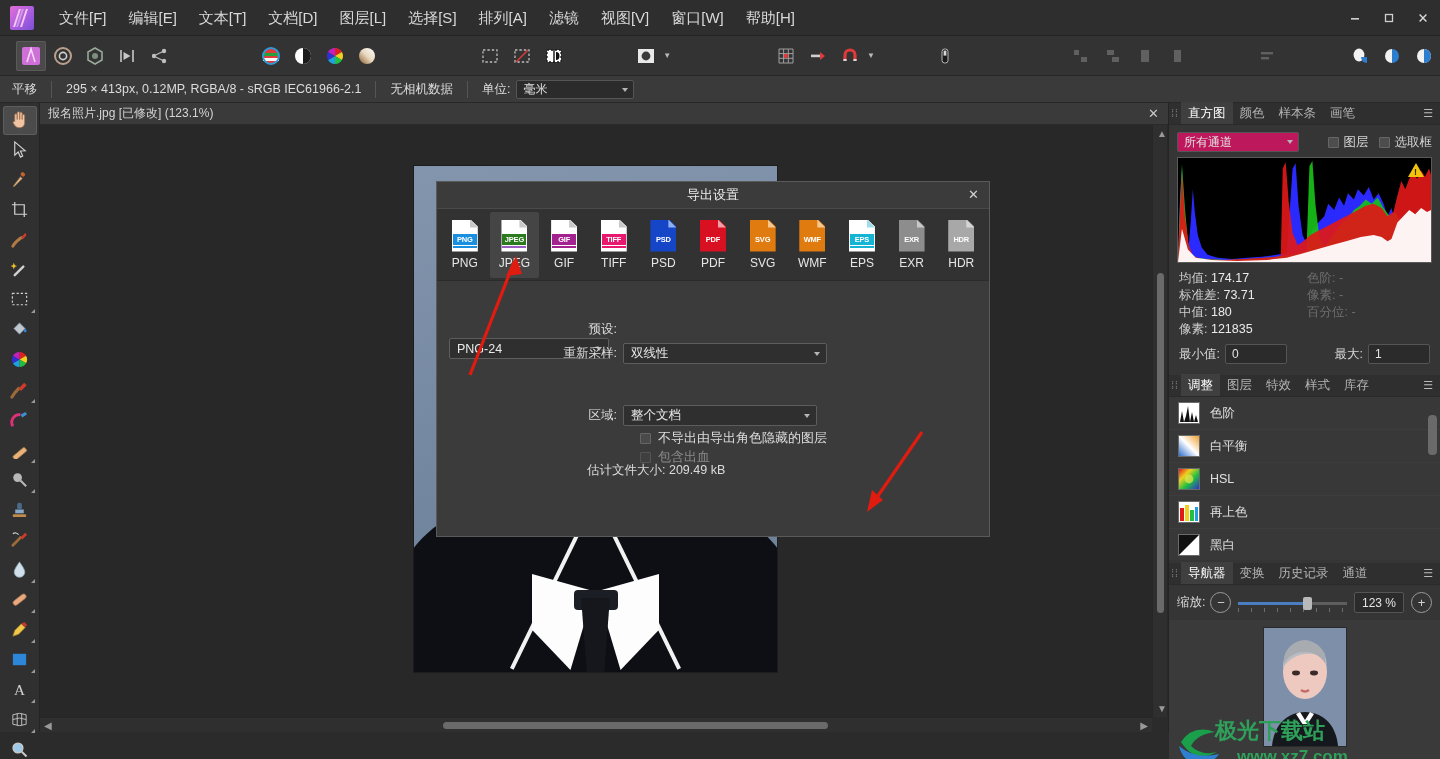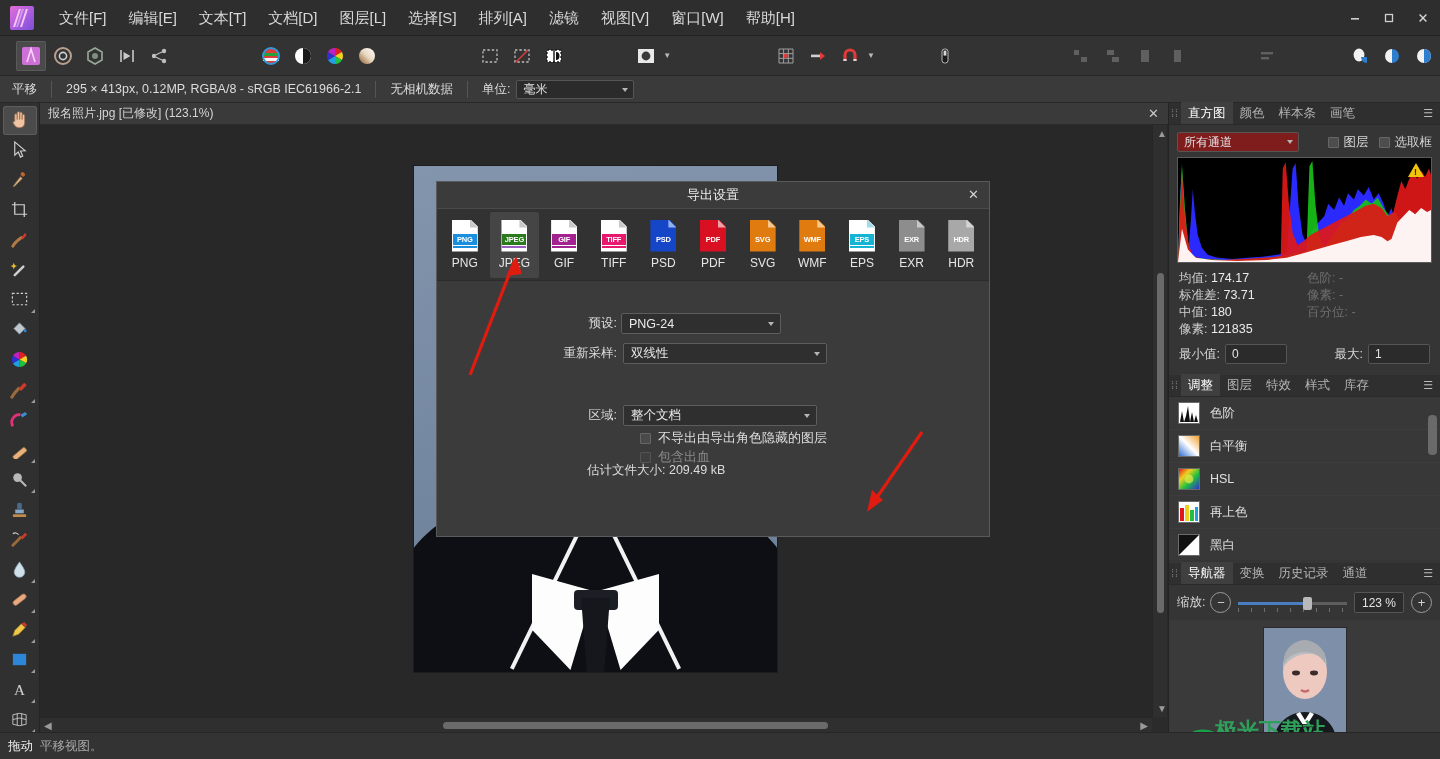--- a/index.html
+++ b/index.html
@@ -170,21 +170,21 @@
     border-bottom:1px solid #2a2a2a; position:relative;
   }
   .grip{ width:12px; height:22px; display:flex;align-items:center;justify-content:center;
     color:#7d7d7d; font-size:10px; letter-spacing:1px; }
   .ptab{ padding:0 7px; height:22px; line-height:22px; font-size:12.5px; color:#b4b4b4; }
   .ptab.on{ background:#3f3f3f; color:#ffffff; }
   .pmenu{ position:absolute; right:7px; top:4px; color:#bdbdbd; font-size:11px; }
 
   .hrow{ display:flex; align-items:center; padding:7px 8px 5px; }
   .mini-select{
-    height:20px; width:122px; background:#7f1d1d; border:1px solid #555;
+    height:20px; width:122px; background:#be185d; border:1px solid #555;
     border-radius:2px; color:#e4e4e4; font-size:12px; display:flex;
     align-items:center; padding:0 16px 0 6px; position:relative;
   }
   .mini-select:after{
     content:""; position:absolute; right:5px; top:7px;
     border-left:3.5px solid transparent;border-right:3.5px solid transparent;
     border-top:4px solid #b5b5b5;
   }
   .ck{ display:flex; align-items:center; margin-left:10px; font-size:12.5px; color:#d6d6d6; }
   .ckbox{ width:11px;height:11px; background:#4d4d4d; border:1px solid #666;
@@ -868,21 +868,21 @@
             <div class="fold" style="background:#d4d4d4"></div>
           <div class="bar" style="background:#a8a8a8">HDR</div>
         </div>
         <div class="lab">HDR</div>
       </div>
     </div>
 
     <div class="dlgbody">
 
 
-      <div class="frow" style="left:0; top:32px;">
+      <div class="frow" style="left:0; top:40px;flex-direction:column;">
         <div class="flabel" style="width:180px">预设:</div>
         <div class="fselect" style="width:160px; margin-left:4px;">PNG-24</div>
       </div>
 
       <div class="frow" style="left:0; top:62px;">
         <div class="flabel" style="width:180px">重新采样:</div>
         <div class="fselect" style="width:204px; margin-left:6px;">双线性</div>
       </div>
 
       <div class="frow" style="left:0; top:124px;">
@@ -1106,24 +1106,20 @@
       </div>
       <svg class="mark" viewBox="0 0 190 56">
         <path d="M4 30 q12 -18 34 -10 q-18 2 -24 14 q10 10 26 6 q-22 12 -36 -10z" fill="#1a9f4a" op=""></path>
         <path d="M2 34 q16 14 40 8 q-6 10 -22 10 q-14 -2 -18 -18z" fill="#2f7fd0"></path>
         <text x="38" y="26" font-family="Liberation Sans, sans-serif" font-size="22" font-weight="bold" fill="#2fa05a">极光下载站</text>
         <text x="60" y="50" font-family="Liberation Sans, sans-serif" font-size="17" font-weight="bold" fill="#2fa05a">www.xz7.com</text>
       </svg>
     </div>
   </div>
 
-  <div class="statusbar">
-    <span class="st-key">拖动</span>
-    <span class="st-txt">平移视图。</span>
-  </div>
 
   <svg class="arrowlayer" viewBox="0 0 1440 759">
     <g>
       <path d="M470 375 L514 262" stroke="#e01b10" stroke-width="3.2" fill="none"></path>
       <path d="M516 256 L506 276 L522 274 Z" fill="#e01b10"></path>
     </g>
     <g>
       <path d="M922 432 L871 506" stroke="#e01b10" stroke-width="3.2" fill="none"></path>
       <path d="M867 512 L872 490 L883 500 Z" fill="#e01b10"></path>
     </g>

